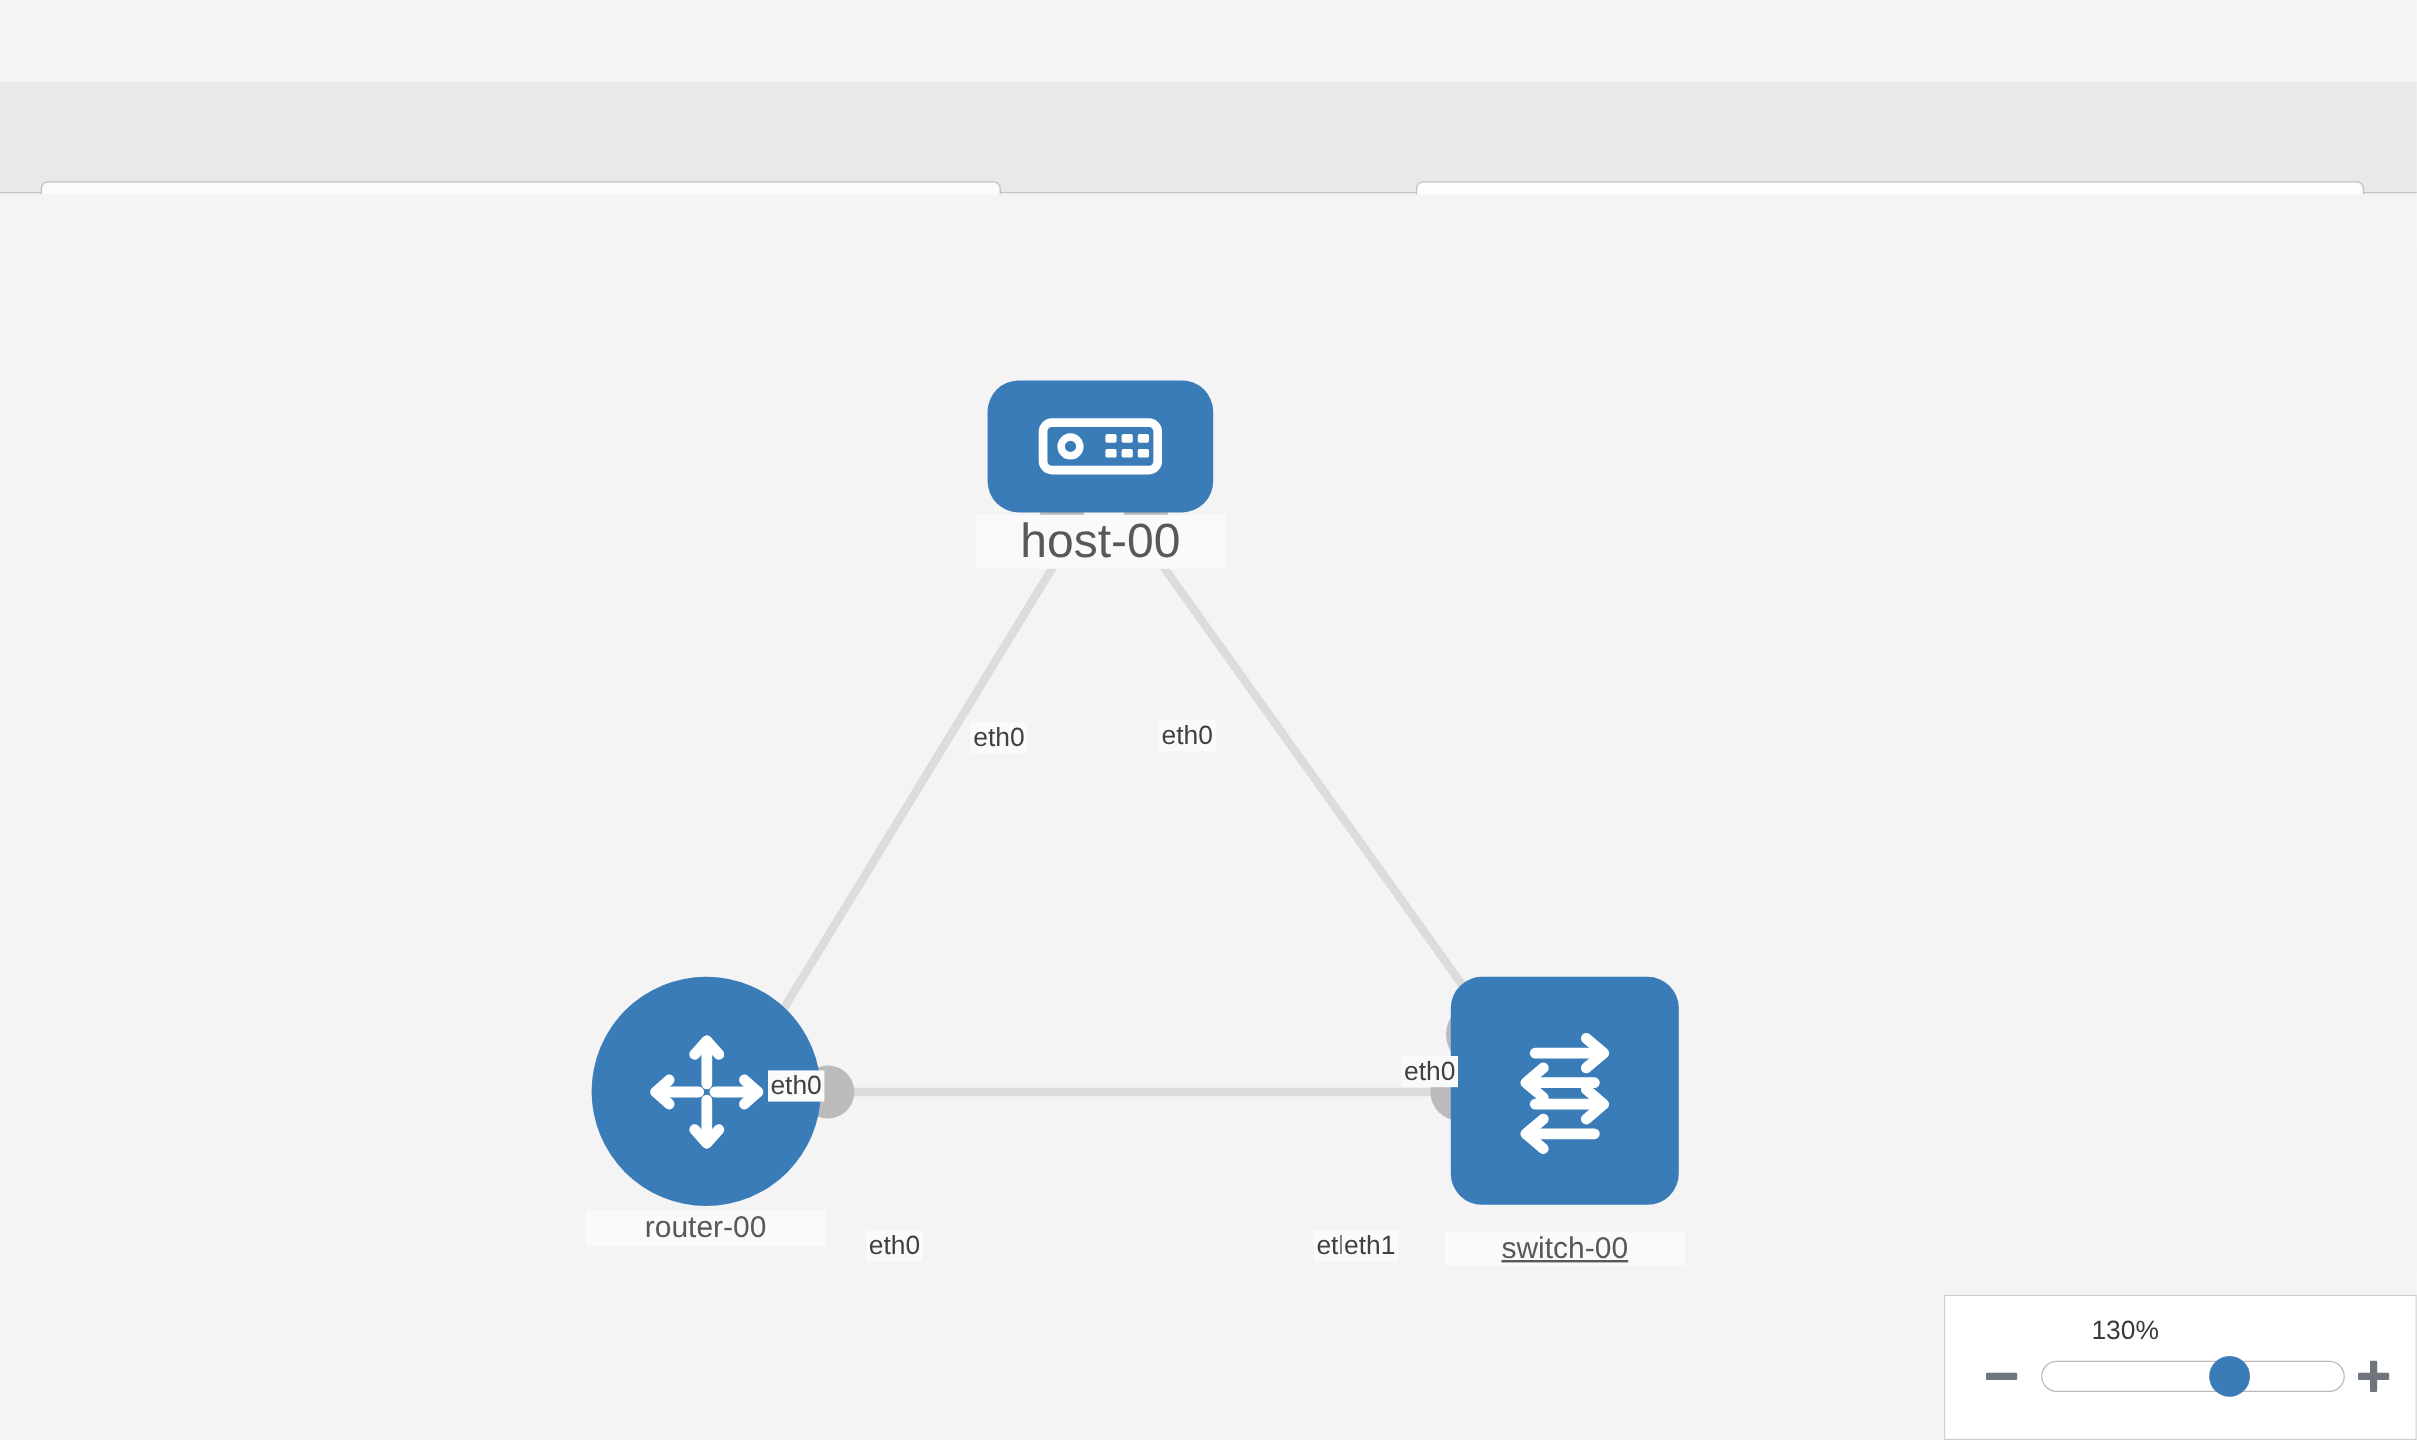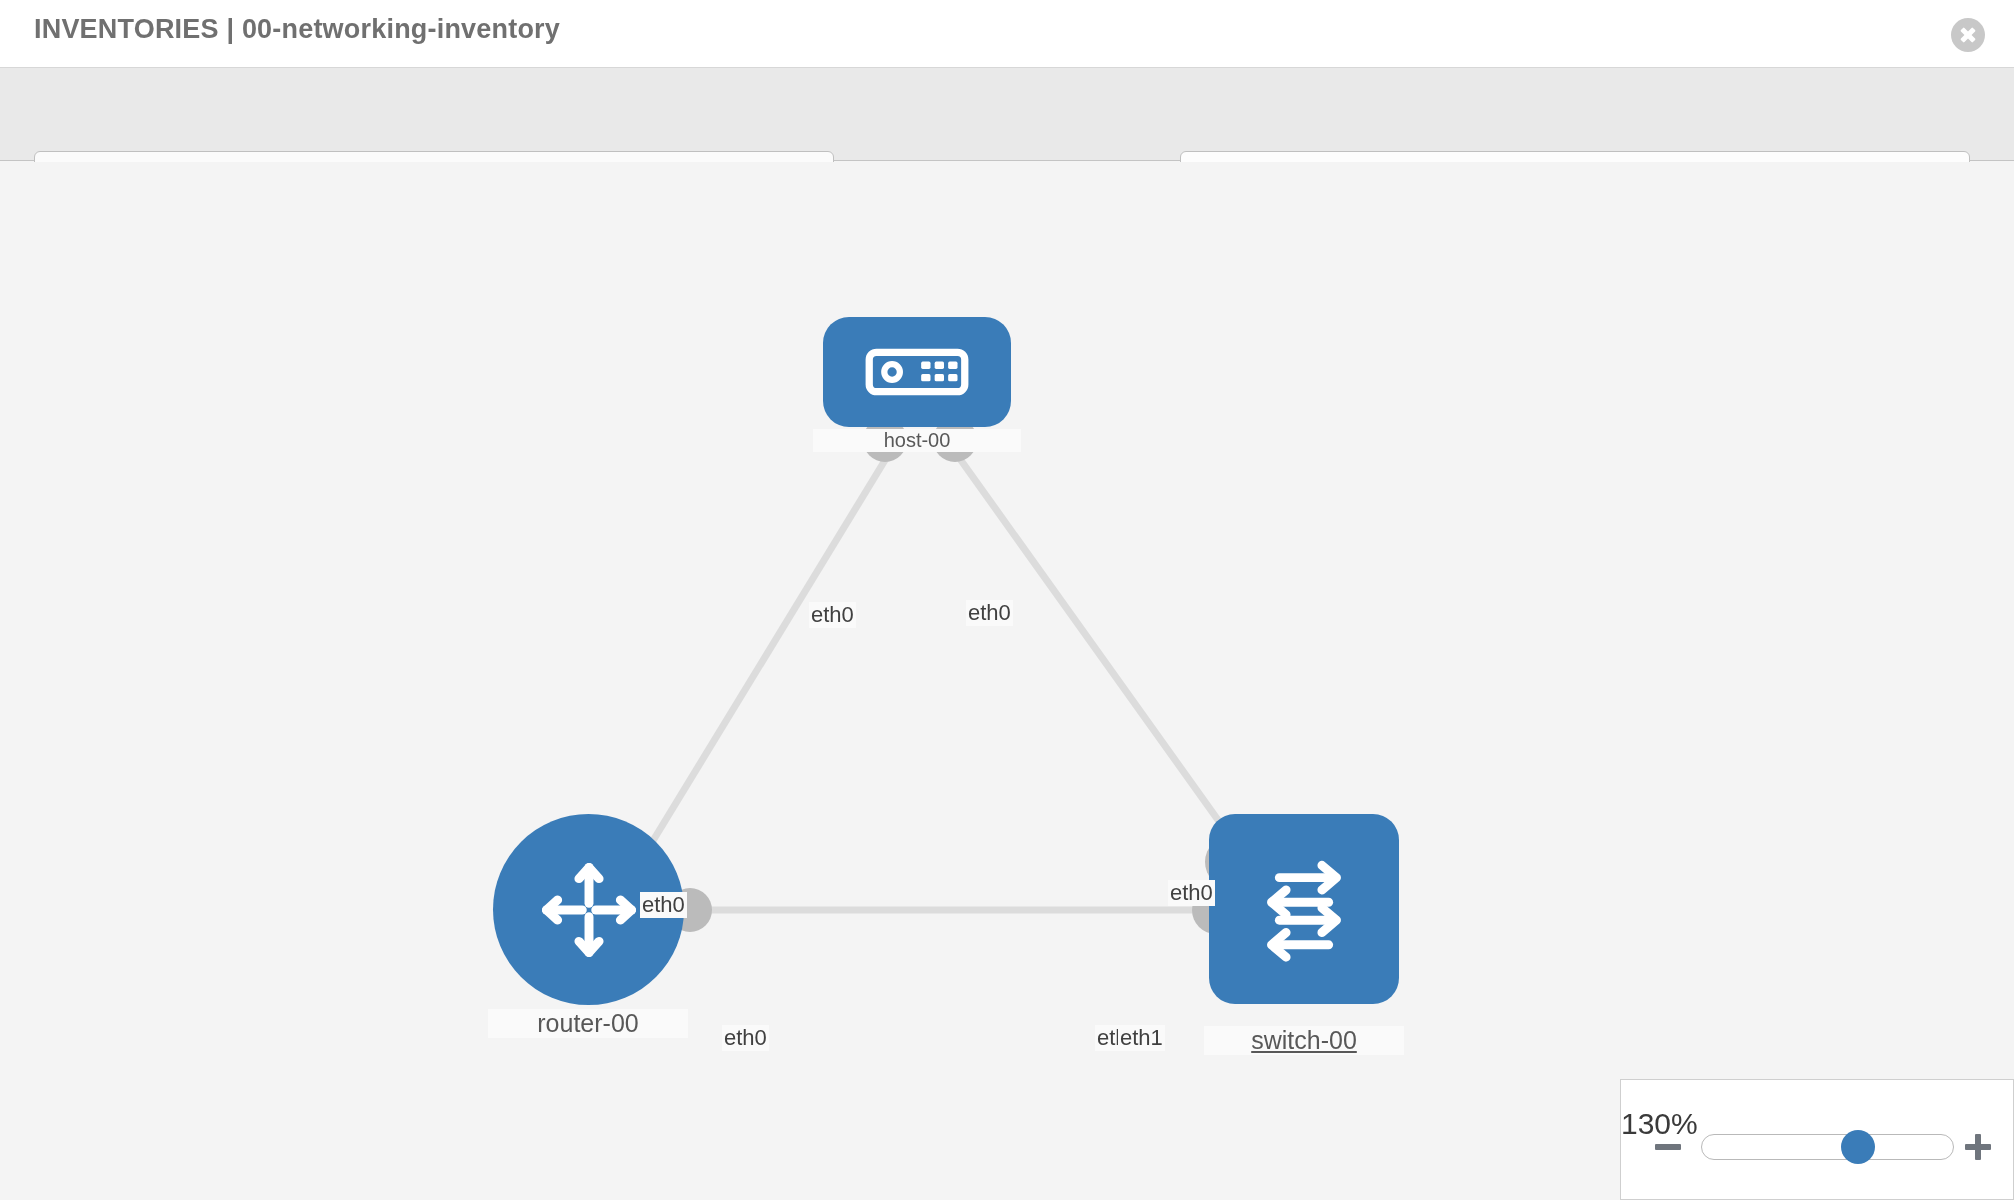--- a/index.html
+++ b/index.html
@@ -110,21 +110,21 @@
     font-size: 25px; color: #585858;
     background: #fafafa;
     white-space: nowrap;
     padding: 0 3px;
     text-align: center;
   }
 
   
   #node-host { left: 823px; top: 155px; }
   #node-host .node-shape { width: 188px; height: 110px; border-radius: 26px; }
-  #node-host .node-label { left: -10px; top: 112px; width: 208px; font-size: 20px; }
+  #node-host .node-label { left: -10px; top: 112px; width: 208px; font-size: 40px; }
 
   
   #node-router { left: 493px; top: 652px; }
   #node-router .node-shape { width: 191px; height: 191px; border-radius: 50%; }
   #node-router .node-label { left: -5px; top: 195px; width: 200px; text-align: center; }
 
   
   #node-switch { left: 1209px; top: 652px; }
   #node-switch .node-shape { width: 190px; height: 190px; border-radius: 26px; }
   #node-switch .node-label { left: -5px; top: 212px; width: 200px; text-decoration: underline; }
@@ -137,23 +137,23 @@
   }
 
   
   .zoom-panel {
     position: absolute; left: 1620px; top: 1079px;
     width: 394px; height: 121px;
     background: #ffffff;
     border: 1px solid #cfcfcf;
   }
   .zoom-value {
-    position: absolute; left: 0; top: 27px;
-    width: 300px; 
-    font-size: 30px; color: #3a3a3a;
+    position: absolute; left: 0; top: 16px;
+    width: 300px; text-align: center;
+    font-size: 22px; color: #3a3a3a;
   }
   .zoom-minus, .zoom-plus {
     position: absolute; top: 50px;
     width: 34px; height: 34px; cursor: pointer;
   }
   .zoom-minus { left: 30px; }
   .zoom-plus  { left: 340px; }
   .zoom-minus::before, .zoom-plus::before {
     content: ""; position: absolute; left: 50%; top: 50%;
     transform: translate(-50%,-50%);
@@ -176,24 +176,20 @@
     position: absolute; top: 50%; transform: translate(-50%,-50%);
     width: 34px; height: 34px; border-radius: 50%;
     background: #3a7cb8; cursor: grab;
   }
 </style>
 </head>
 <body>
 
 <div id="app">
 
-  <div class="header">
-    <div class="page-title">INVENTORIES | 00-networking-inventory</div>
-    <div class="close-btn"></div>
-  </div>
 
   <div class="toolbar">
 
     <div class="actions-select">
       <span class="actions-label">ACTIONS</span>
       <span class="caret"></span>
     </div>
 
     <div class="tool-icon wrench">
       <svg viewBox="0 0 40 40" aria-hidden="true">

